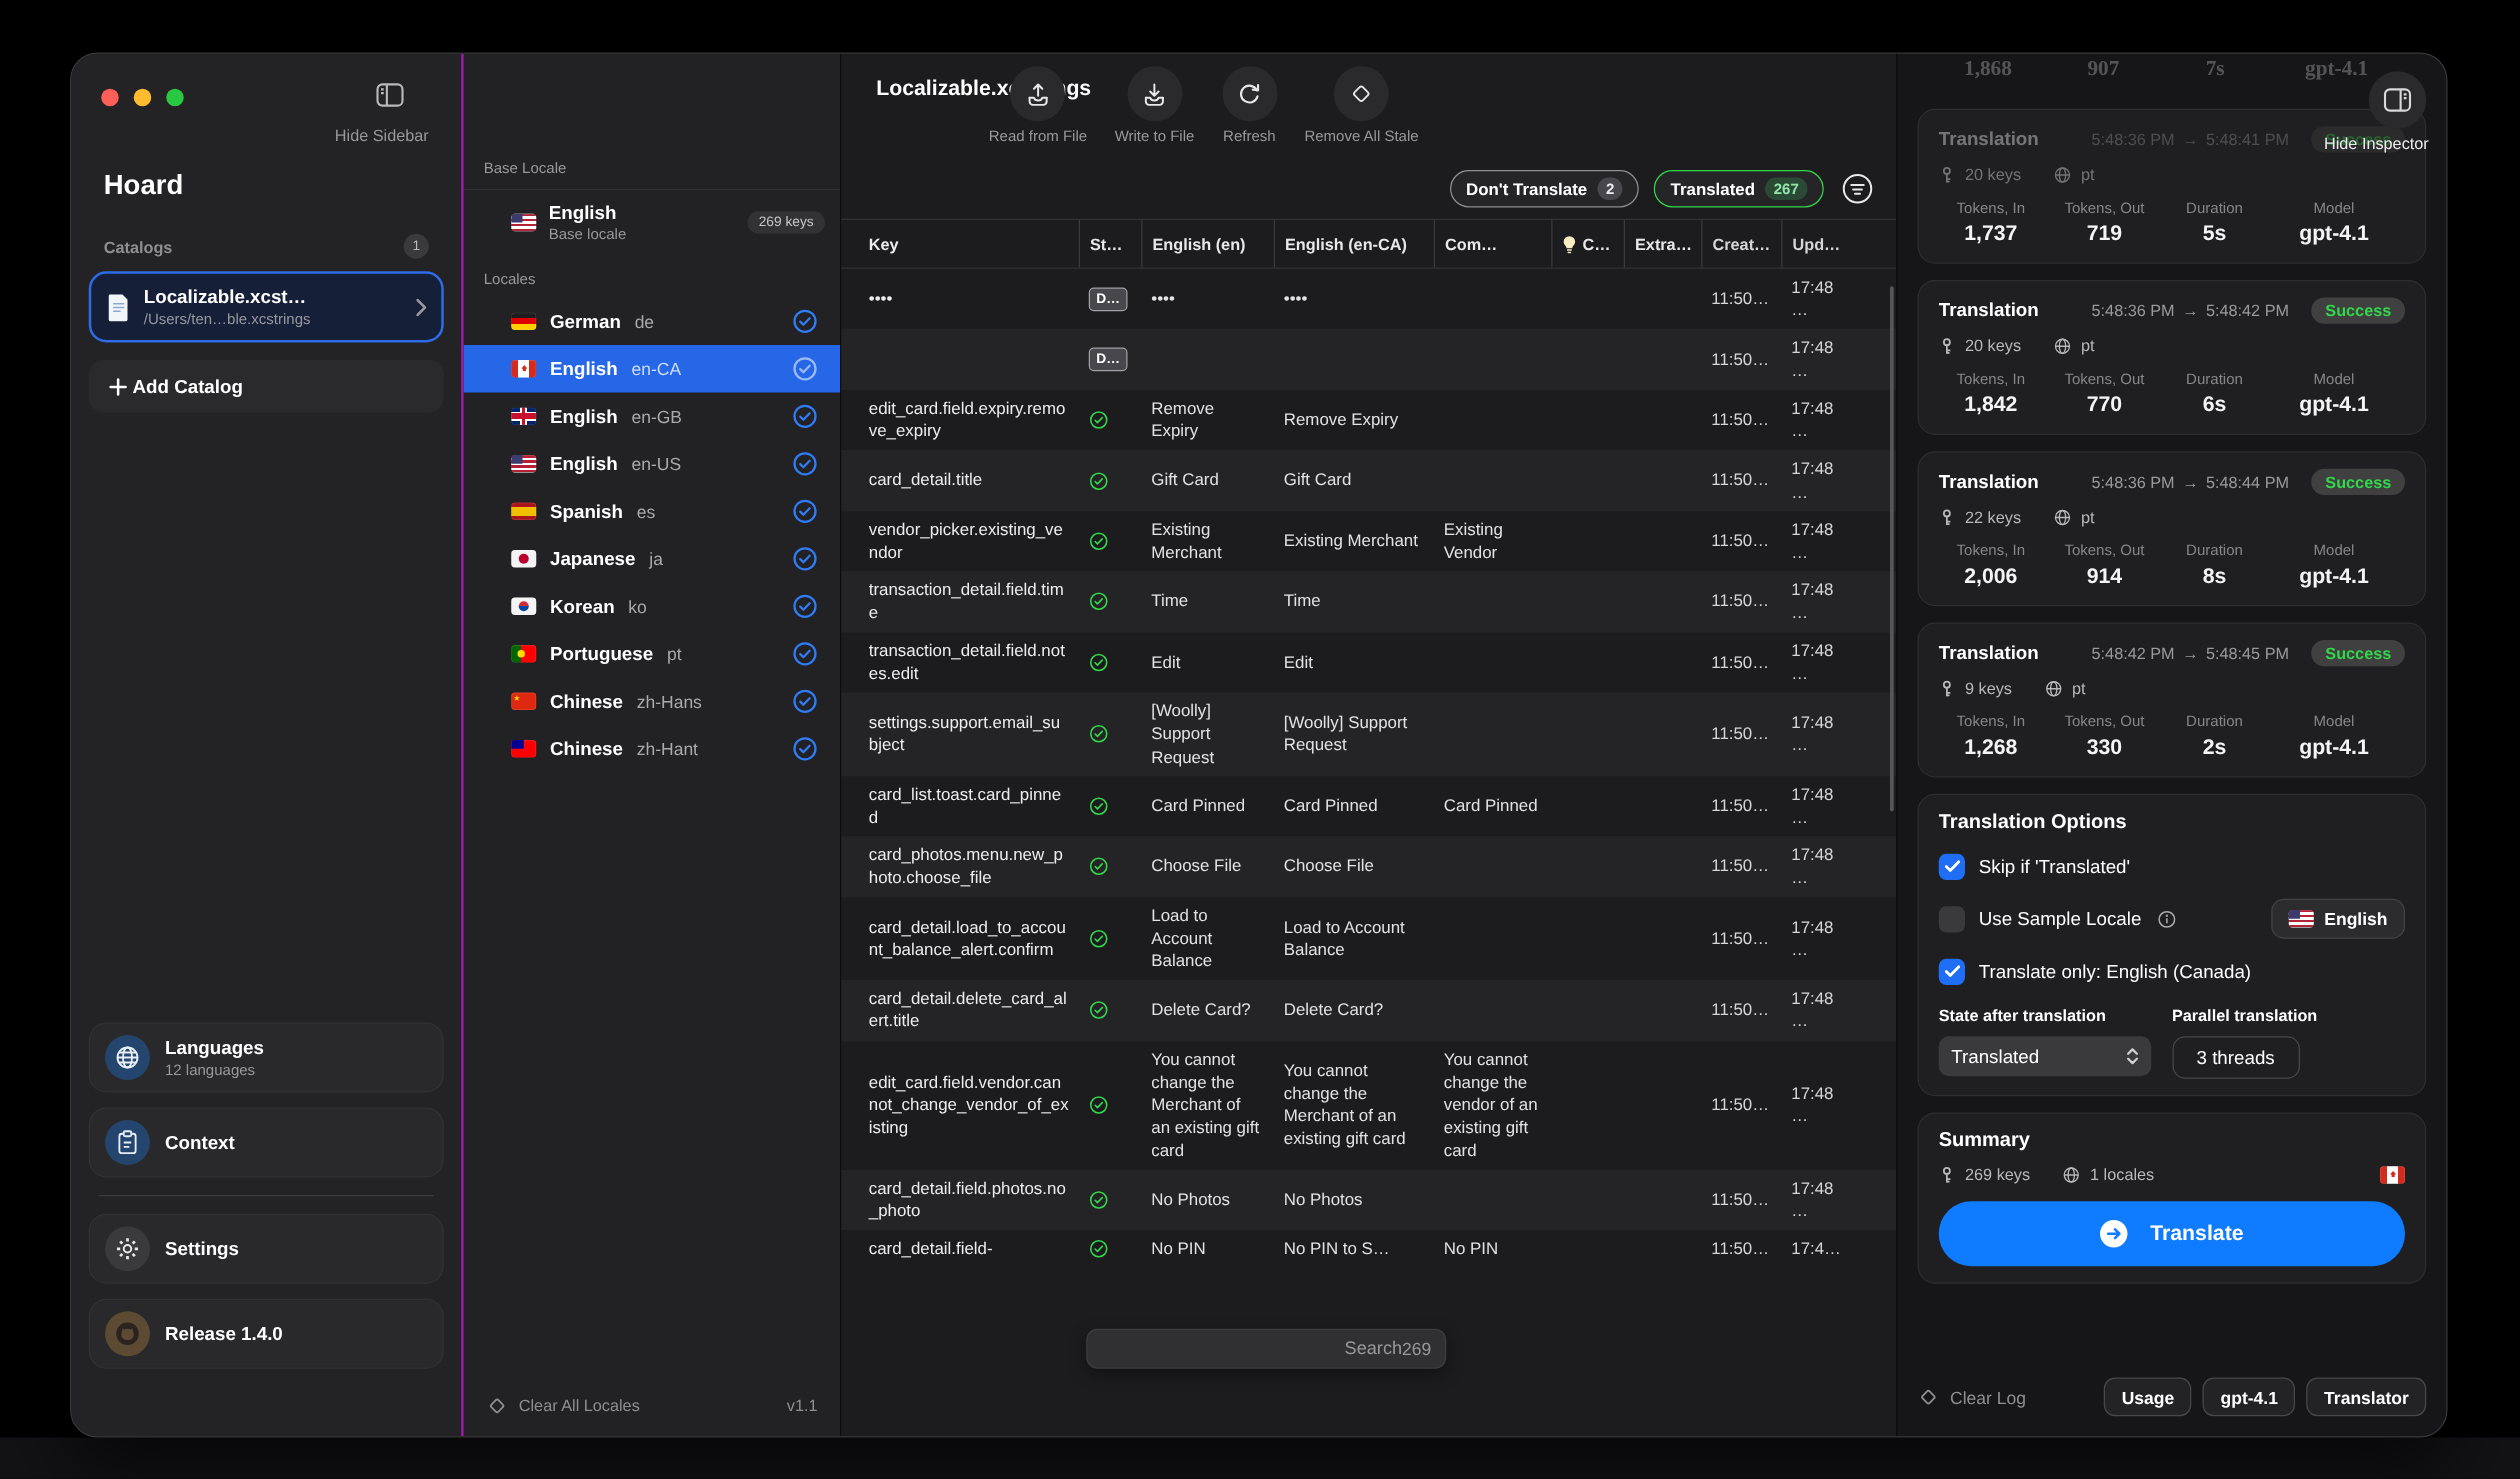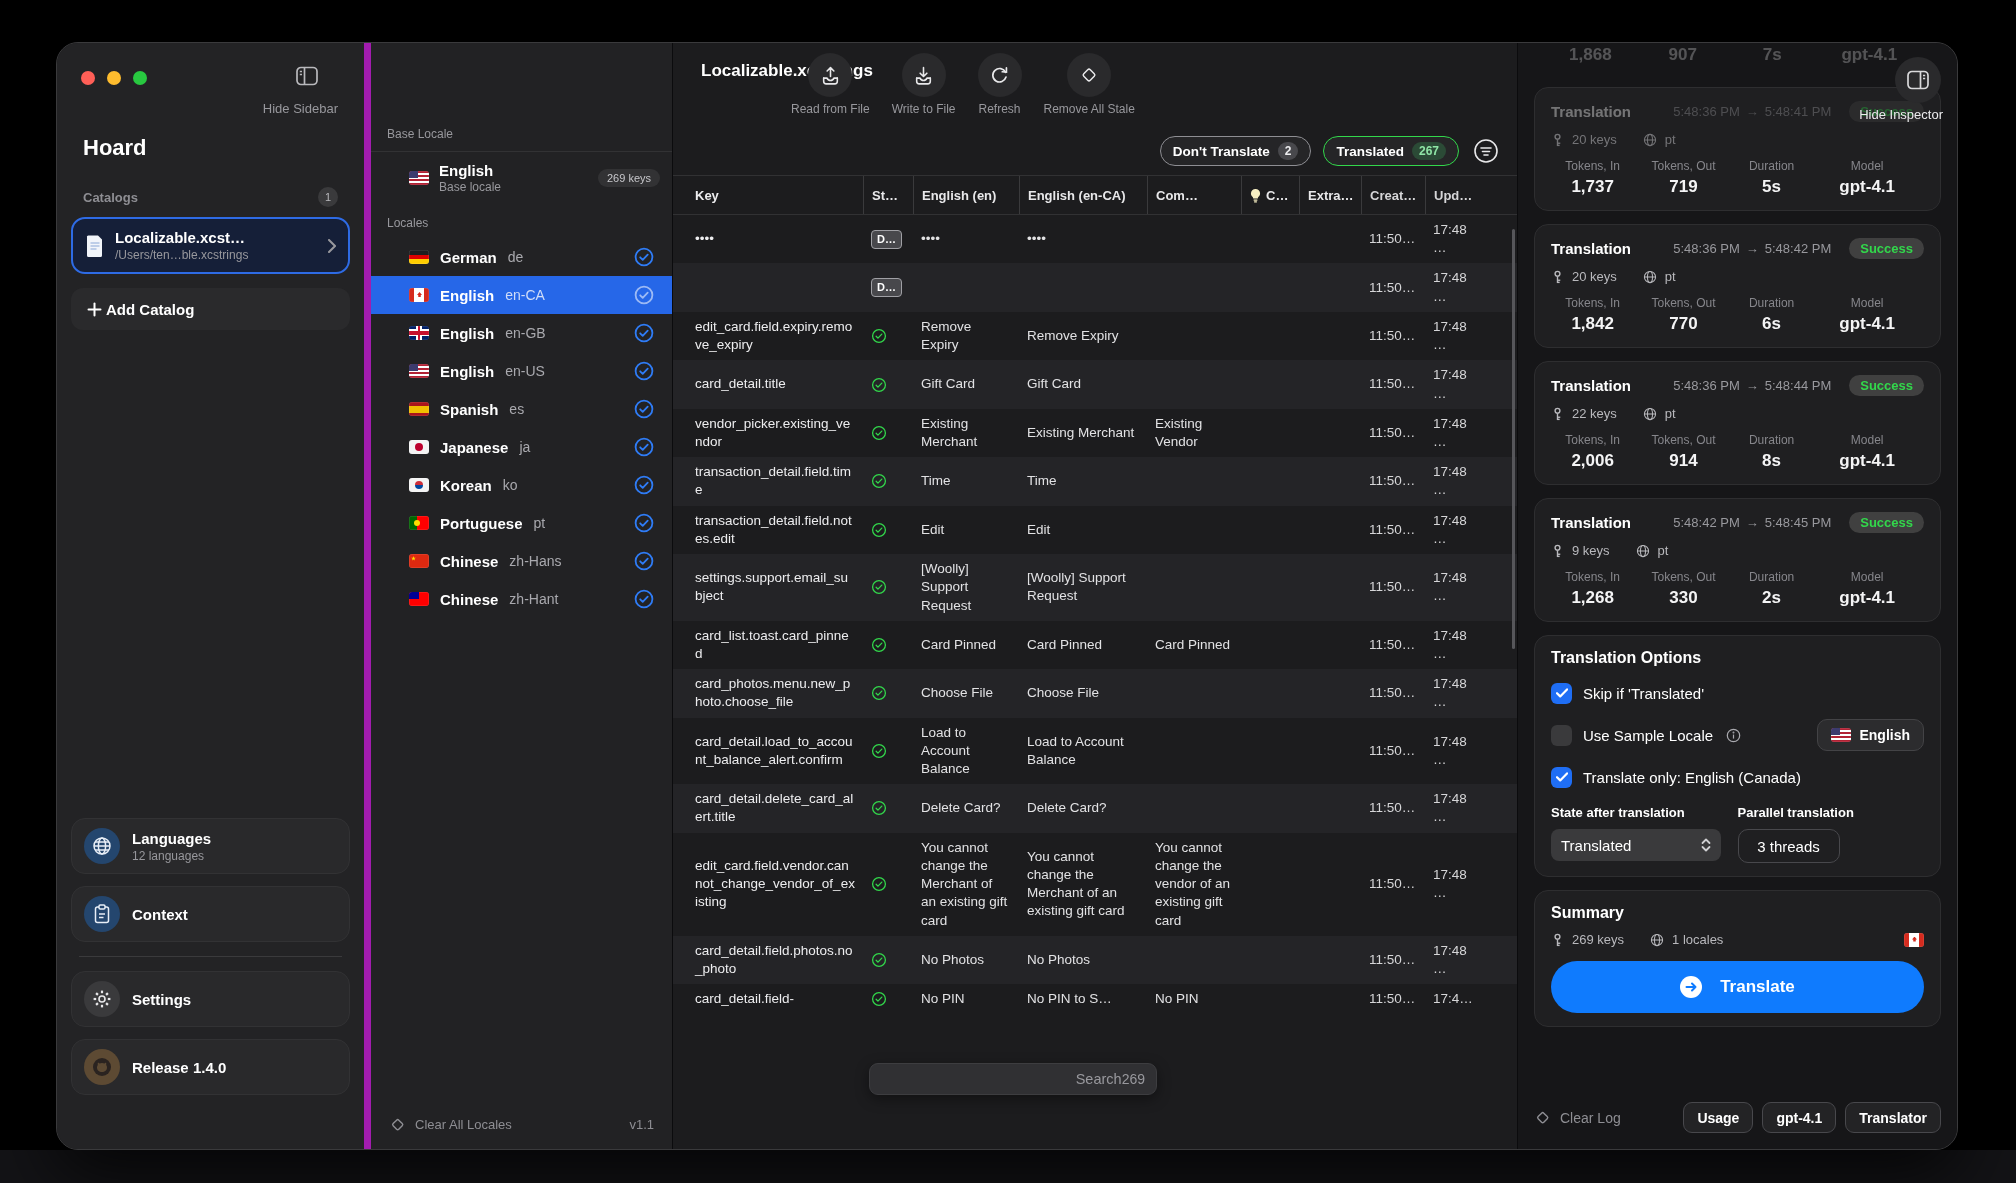--- a/index.html
+++ b/index.html
@@ -5,21 +5,21 @@
   * { margin:0; padding:0; box-sizing:border-box; }
   html,body { width:2016px; height:1183px; background:#000; overflow:hidden;
     font-family:"Liberation Sans","DejaVu Sans",sans-serif; -webkit-font-smoothing:antialiased; }
   .desktop-strip { position:absolute; left:0; bottom:0; width:2016px; height:33px; background:#131316; }
 
   .window { position:absolute; left:56px; top:42px; width:1902px; height:1108px;
     background:#1c1c1e; border:1px solid #3a3a3c; border-radius:22px; overflow:hidden;
     display:flex; box-shadow:0 24px 70px rgba(0,0,0,.75); }
 
   
-  .sidebar { width:314px; background:#232325; border-right:7px solid #a21caf; position:relative;
+  .sidebar { width:314px; background:#232325; border-right:2px solid #a21caf; position:relative;
     display:flex; flex-direction:column; padding:0 14px 54px; }
   .traffic { position:absolute; top:28px; left:24px; display:flex; gap:12px; }
   .tl { width:14px; height:14px; border-radius:50%; }
   .tl.red{background:#ff5f57}.tl.yellow{background:#febc2e}.tl.green{background:#28c840}
   .sb-toggle { position:absolute; top:18px; right:40px; width:34px; height:30px; color:#b9b9bd;
     display:flex; align-items:center; justify-content:center; }
   .hide-sidebar { position:absolute; top:58px; right:26px; font-size:13px; color:#98989d; }
   .app-name { margin-top:92px; margin-left:12px; font-size:22px; font-weight:bold; color:#fff; }
   .catalogs-row { margin:26px 12px 10px; display:flex; align-items:center; }
   .catalogs-label { font-size:13px; font-weight:600; color:#8e8e93; flex:1; }
@@ -133,21 +133,21 @@
     border:1px solid #3d3d40; border-radius:9px; display:flex; align-items:center; padding:0 11px;
     box-shadow:0 4px 14px rgba(0,0,0,.4); }
   .search-ph { color:#98989d; font-size:14.5px; flex:1;text-align:right; }
   .search-count { color:#98989d; font-size:14px; }
   .scroll-thumb { position:absolute; right:2px; top:6px; width:3px; height:420px; border-radius:2px; background:#56565a; }
 
   
   .inspector { width:440px; background:#161618; border-left:1px solid #0b0b0d; position:relative;
     display:flex; flex-direction:column; padding:44px 0 0; }
   .scrolled-stats { position:absolute; top:2px; left:30px; right:30px; display:flex; opacity:.28; }
-  .scrolled-stats .st-col { padding-top:0; }
+  .scrolled-stats .st-col { padding-top:0;font-family:Liberation Serif, serif; }
   .hide-inspector-btn { position:absolute; top:14px; right:16px; width:46px; height:46px; border-radius:50%;
     background:#2a2a2c; color:#d9d9db; display:flex; align-items:center; justify-content:center; z-index:5; }
   .hide-inspector-label { position:absolute; top:64px; right:14px; font-size:13px; color:#ececee; z-index:5; }
   .log-stack { display:flex; flex-direction:column; gap:13px; padding:0 16px; }
   .card { background:#1f1f21; border:1px solid #2e2e30; border-radius:14px; padding:13px 16px; }
   .card-head { display:flex; align-items:center; gap:8px; }
   .card-title { font-size:15px; font-weight:bold; color:#fff; }
   .card-times { margin-left:auto; font-size:13px; color:#98989d; display:flex; align-items:center; gap:6px; }
   .success-badge { margin-left:10px; background:#404040; color:#32d74b; font-size:13px; font-weight:600;
     border-radius:12px; padding:3px 11px; }

